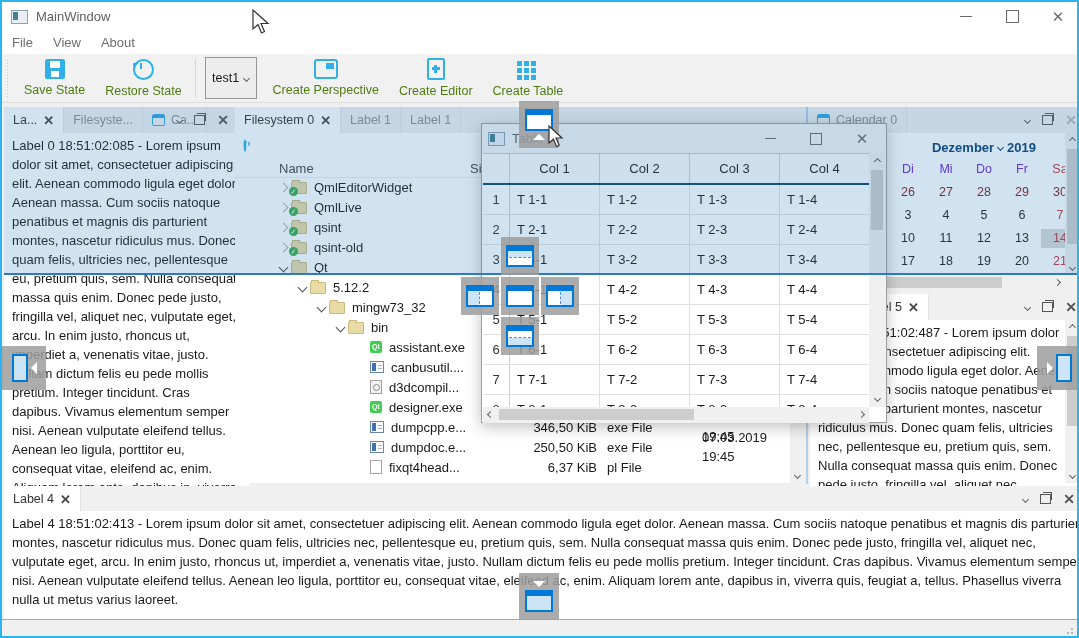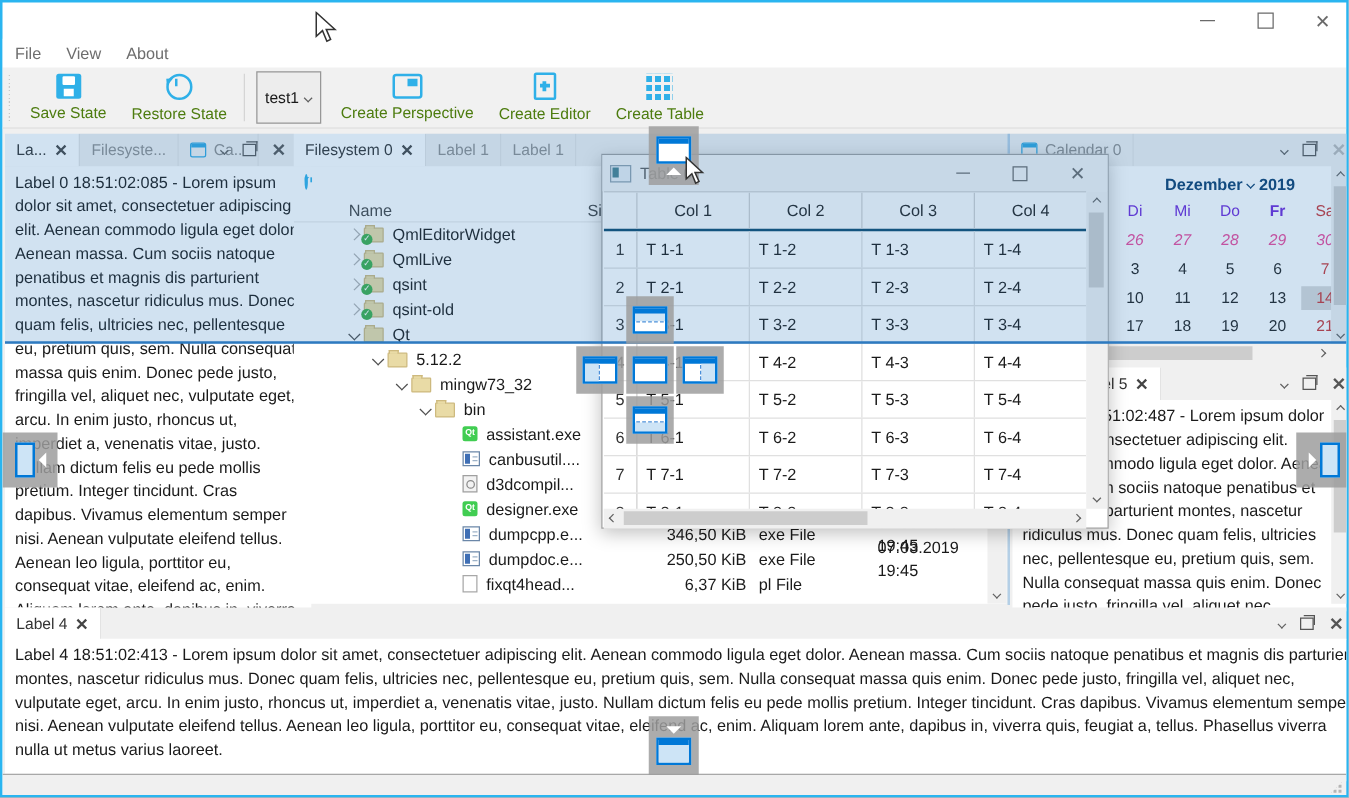--- a/index.html
+++ b/index.html
@@ -94,21 +94,21 @@
   .sb .thumb{position:absolute;background:#cdcdcd;}
   .sb .ar{position:absolute;width:15px;height:15px;display:flex;align-items:center;justify-content:center;}
   
   #cal-panel{left:806px;top:4px;width:273px;height:184px;}
   #cal-panel .content{left:2px;top:26px;width:255px;height:142px;}
   #cal-month{position:absolute;left:41px;top:5px;width:266px;text-align:center;font-weight:bold;color:#0b3e6f;font-size:13px;}
   .cal-cell{position:absolute;width:38px;text-align:center;}
   .cal-h{color:#6d28d9;font-size:12.5px;}
   .cal-h.w{color:#c93434;}
   .cal-d{color:#1f1f1f;font-size:12.5px;}
-  .cal-d.m{color:#ec4899;font-style:italic;}
+  .cal-d.m{color:#7f1d1d;}
   .cal-d.w{color:#c93434;}
   .cal-d.sel{background:#d9d9d9;}
   #label5-panel{left:806px;top:191px;width:273px;height:189px;}
   #label5-panel .content{left:2px;top:26px;width:255px;height:163px;}
   
   #label4-panel{left:2px;top:383px;width:1075px;height:133px;}
   #label4-panel .content{left:0;top:25px;width:1075px;height:108px;}
   .vline-blue{position:absolute;left:804px;top:4px;width:2px;height:377px;background:#b4cfe6;}
   
   #statusbar{left:0;top:617px;width:100%;height:19px;background:#f0f0f0;border-top:1px solid #a8a8a8;box-sizing:border-box;}
@@ -146,20 +146,24 @@
   .hstack{display:flex;flex-direction:row;align-items:center;gap:3px;}
   .vicon{width:16px;height:28px;border:2px solid #0078d7;background:#cde4f6;box-sizing:border-box;}
   
   .cursor{position:absolute;z-index:80;}
 </style>
 </head>
 <body>
 
 <div id="root">
 
+  <div id="titlebar" class="abs">
+    <span class="i-winicon"></span>
+    <span class="title">MainWindow</span>
+  </div>
   <div id="btn-min" class="wbtn">
       <i></i>
     </div>
   <div id="btn-max" class="wbtn">
       <i></i>
     </div>
   <div id="btn-close" class="wbtn">
       <span>✕</span>
     </div>
 
@@ -369,21 +373,21 @@
             <span class="pc pc-close dim">✕</span>
           </span>
         </div>
       <div class="content">
         <div id="cal-month"><span>Dezember</span><span class="chev d sm" style="margin: 0px 4px 2px; border-color: rgb(11, 62, 111);"></span><span>2019</span></div>
         <div id="cal-grid">
             <div class="cal-cell cal-h" style="left: 41px; top: 27px;">Mo</div>
             <div class="cal-cell cal-h" style="left: 79px; top: 27px;">Di</div>
             <div class="cal-cell cal-h" style="left: 117px; top: 27px;">Mi</div>
             <div class="cal-cell cal-h" style="left: 155px; top: 27px;">Do</div>
-            <div class="cal-cell cal-h" style="left: 193px; top: 27px; font-weight: bold;">Fr</div>
+            <div class="cal-cell cal-h" style="left: 193px; top: 27px;">Fr</div>
             <div class="cal-cell cal-h w" style="left: 231px; top: 27px;">Sa</div>
             <div class="cal-cell cal-d m" style="left: 41px; top: 50px;">25</div>
             <div class="cal-cell cal-d m" style="left: 79px; top: 50px;">26</div>
             <div class="cal-cell cal-d m" style="left: 117px; top: 50px;">27</div>
             <div class="cal-cell cal-d m" style="left: 155px; top: 50px;">28</div>
             <div class="cal-cell cal-d m" style="left: 193px; top: 50px;">29</div>
             <div class="cal-cell cal-d m" style="left: 231px; top: 50px;">30</div>
             <div class="cal-cell cal-d" style="left: 41px; top: 73px;">2</div>
             <div class="cal-cell cal-d" style="left: 79px; top: 73px;">3</div>
             <div class="cal-cell cal-d" style="left: 117px; top: 73px;">4</div>

